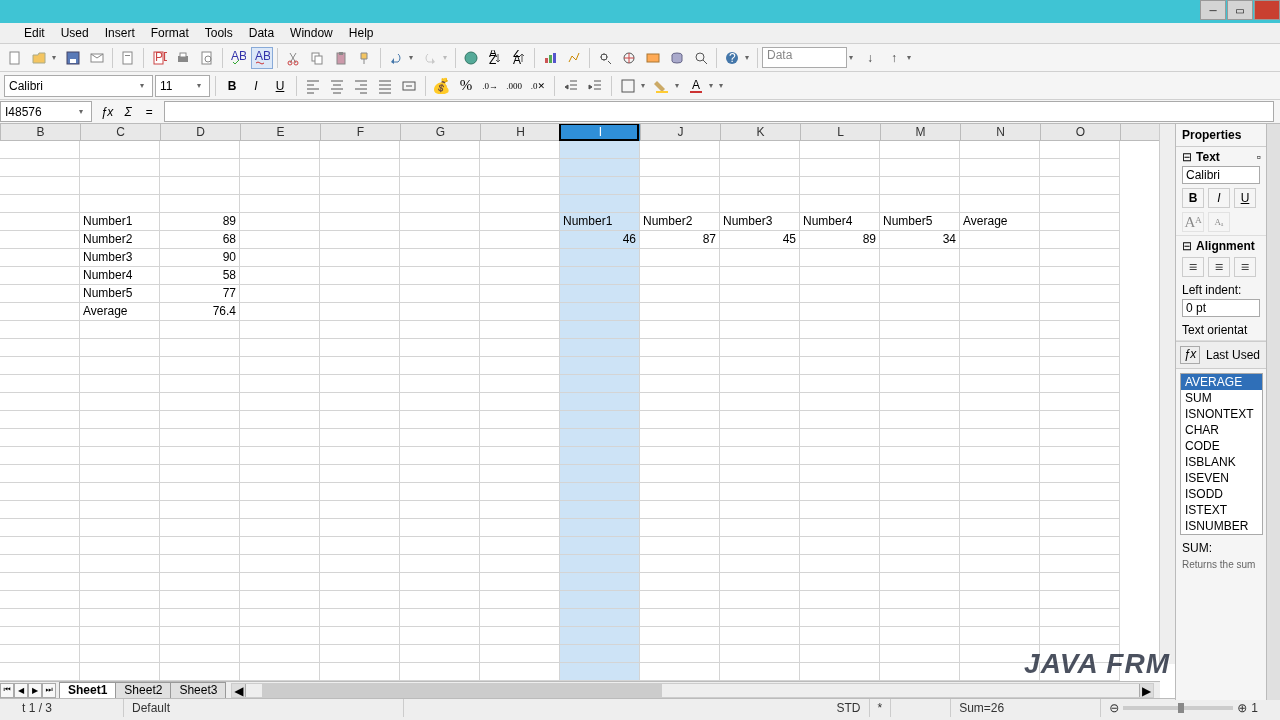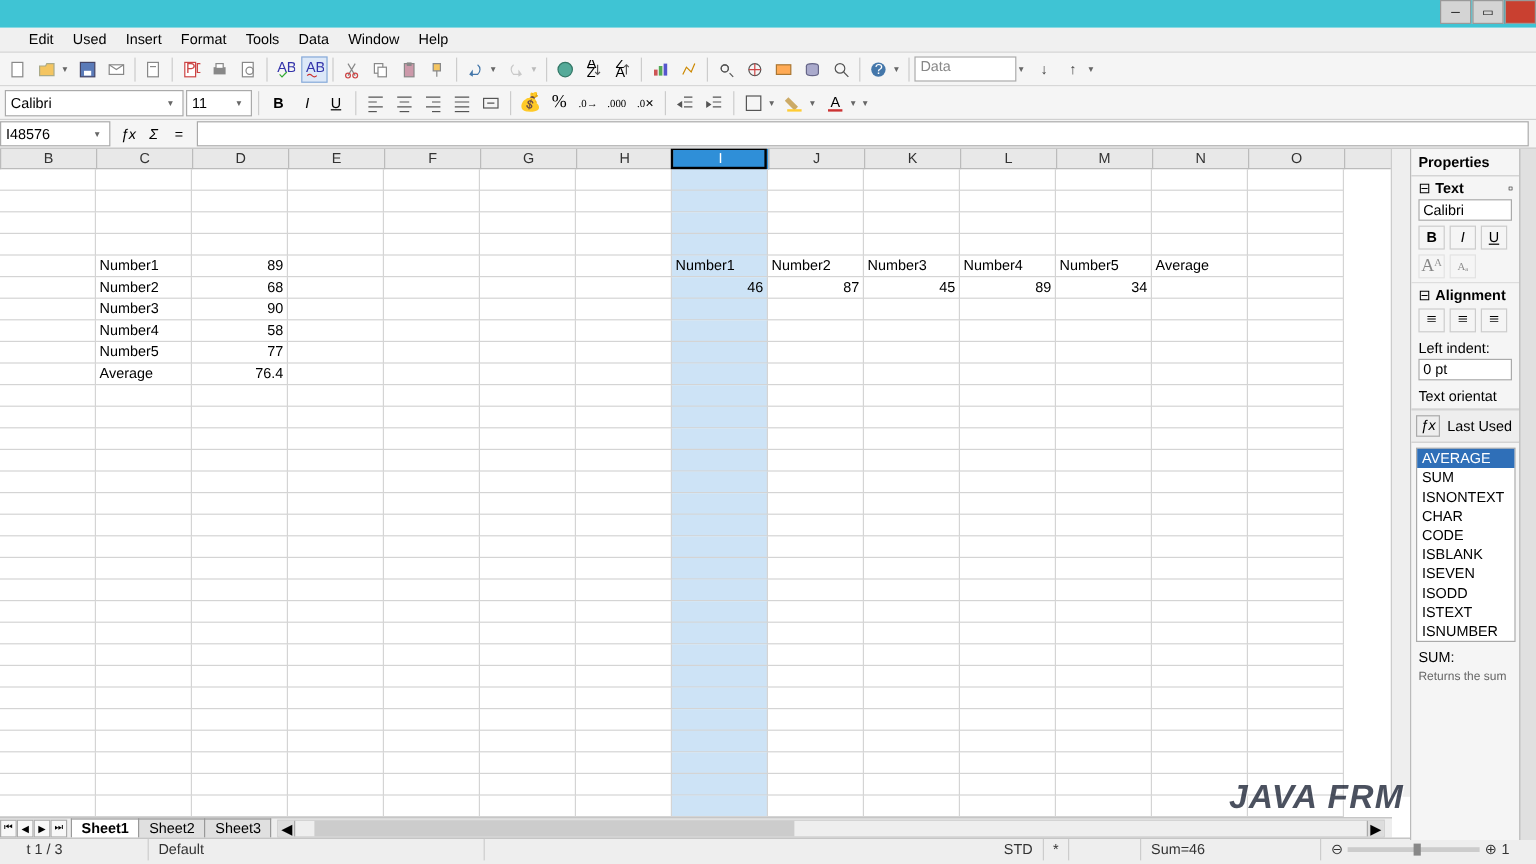--- a/index.html
+++ b/index.html
@@ -890,21 +890,21 @@
     </div>
 </div>
 
 <div class="statusbar">
   <div style="width:110px">t 1 / 3</div>
   <div style="width:280px">Default</div>
   <div style="flex:1;border:none"></div>
   <div>STD</div>
   <div>*</div>
   <div style="width:60px"></div>
-  <div style="width:150px">Sum=46</div>
+  <div style="width:150px">Sum=26</div>
   <div style="border:none;display:flex;align-items:center;gap:4px">
     <span>⊖</span>
     <div style="width:110px;height:4px;background:#ccc;position:relative">
         <div style="position:absolute;left:50%;width:6px;height:10px;top:-3px;background:#888"></div>
       </div>
     <span>⊕</span>
     <span>1</span>
   </div>
 </div>
 

